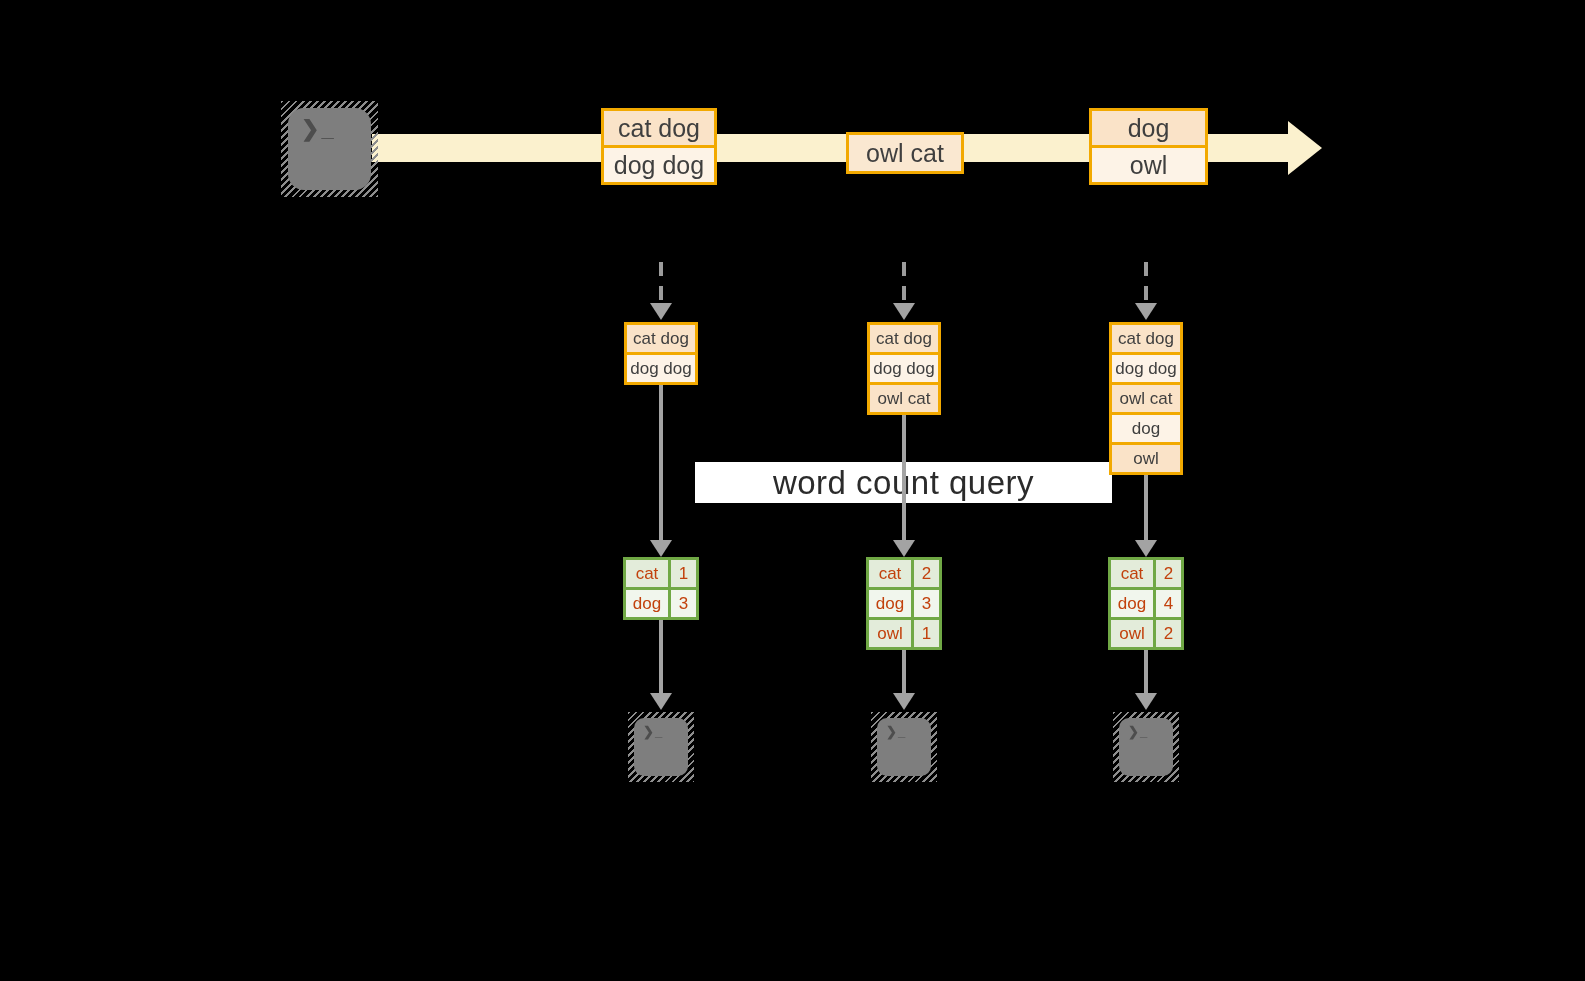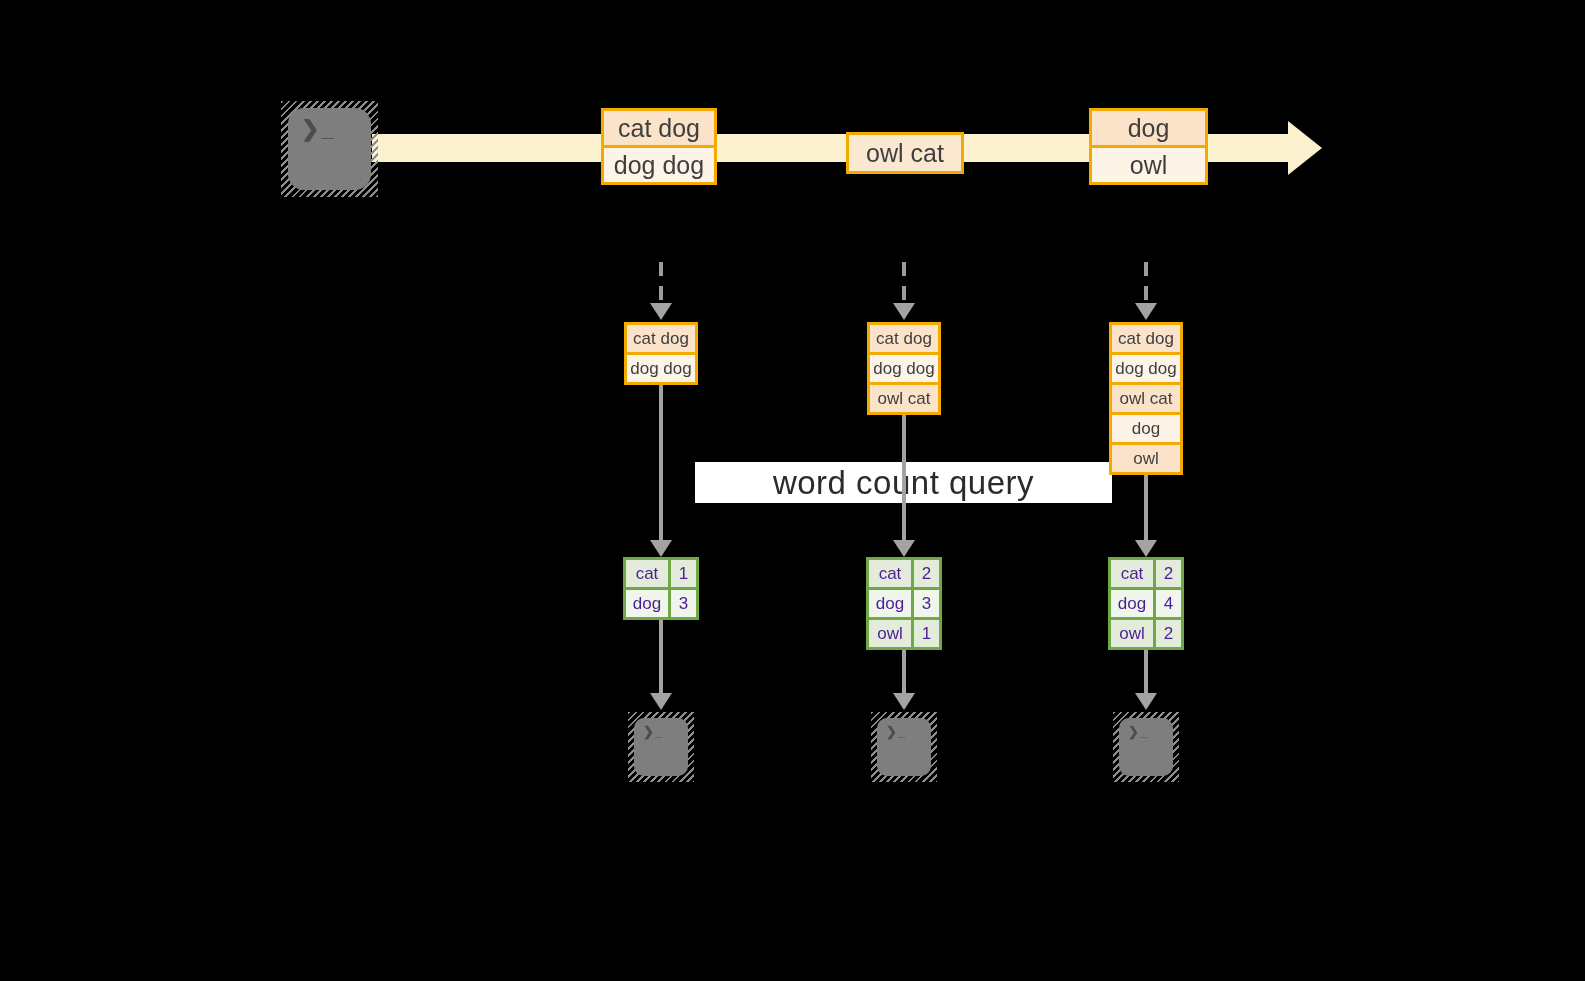--- a/index.html
+++ b/index.html
@@ -19,21 +19,21 @@
   .ocell:nth-child(even){background:#FDF3E7;}
   .ocell.single{background:#FAE8D1;}
   .batch .ocell{height:34px;line-height:34px;font-size:25px;}
   .batch2 .ocell{height:36px;line-height:36px;font-size:25px;}
   .stack .ocell{height:27px;line-height:27px;font-size:17px;}
 
   
   .gtable{position:absolute;border:3px solid #70A845;background:#70A845;
     display:grid;grid-template-columns:42px 25px;gap:3px;z-index:5;}
   .gcell{background:#F1F6ED;height:27px;line-height:27px;text-align:center;
-    font-size:17px;color:#4c1d95;}
+    font-size:17px;color:#c2410c;}
   .gcell:nth-child(4n+1),.gcell:nth-child(4n+2){background:#E3ECDA;}
 
   
   .shaft{position:absolute;width:4px;background:#A3A3A3;z-index:3;}
   .shaft.dashed{background:repeating-linear-gradient(#9C9C9C 0 14px,rgba(0,0,0,0) 14px 24px);}
   .ahead{position:absolute;width:0;height:0;z-index:3;
     border-left:11px solid transparent;border-right:11px solid transparent;
     border-top:17px solid #A3A3A3;}
 
   

